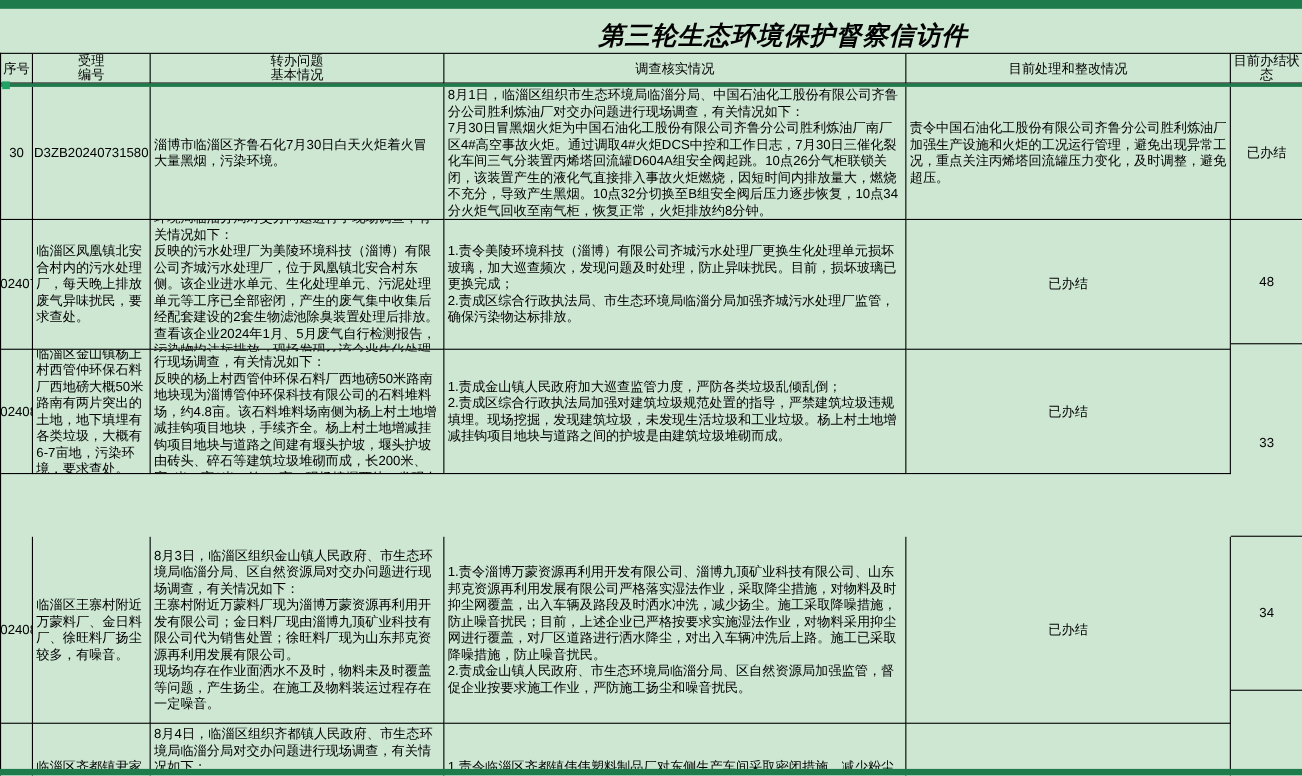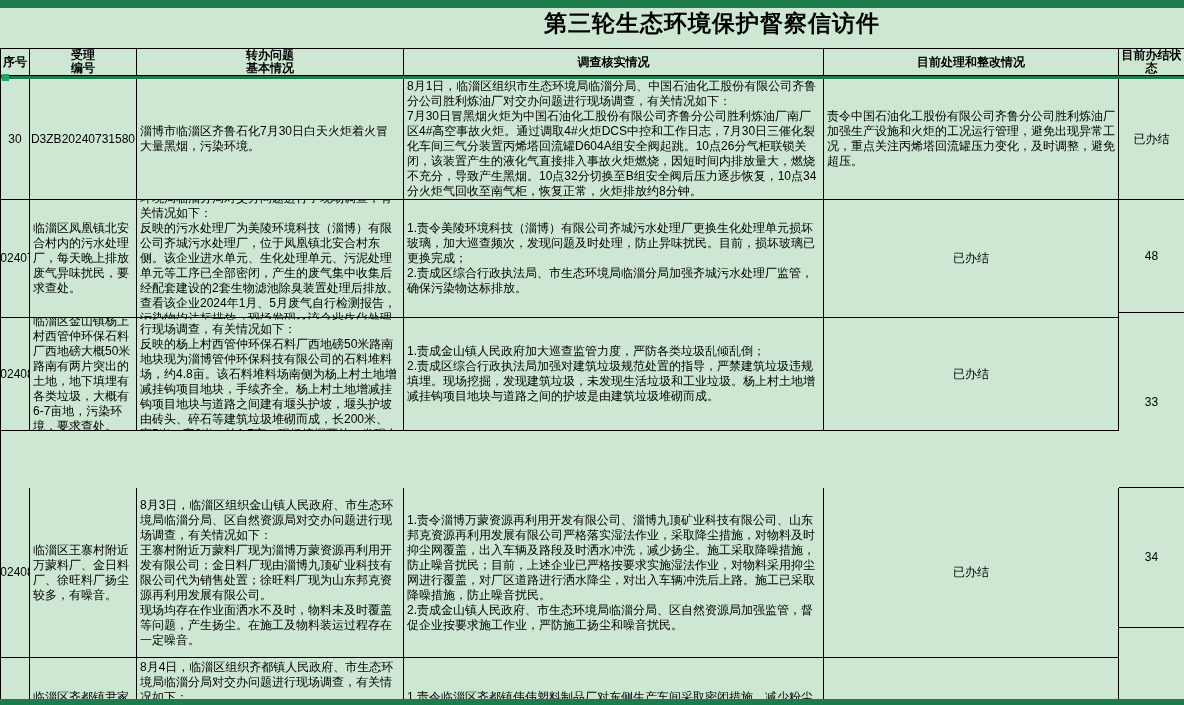--- a/index.html
+++ b/index.html
@@ -25,22 +25,23 @@
     left:0;
     bottom:0;
     width:100%;
     height:6px;
     background:#1e7b4b;
     z-index:5;
   }
   .title-row{
     height:40px;
     display:flex;
-    align-items:flex-start;
+    align-items:flex-end;
     justify-content:center;
+    font-style:italic;
   }
   .title-text{
     position:relative;
     left:120px;
     font-size:23px;
     font-weight:bold;
     letter-spacing:1px;
     white-space:nowrap;
   }
   .grid{
@@ -61,21 +62,20 @@
     font-size:12px;
     line-height:15px;
     overflow:hidden;
   }
   .hdr{
     height:27px;
     align-items:center;
     text-align:center;
     white-space:pre-line;
     line-height:13px;
-    font-weight:bold;
   }
   .green-line{
     grid-column:1 / -1;
     height:3px;
     background:#1e7b4b;
     position:relative;
   }
   .green-handle{
     position:absolute;
     left:1px;

